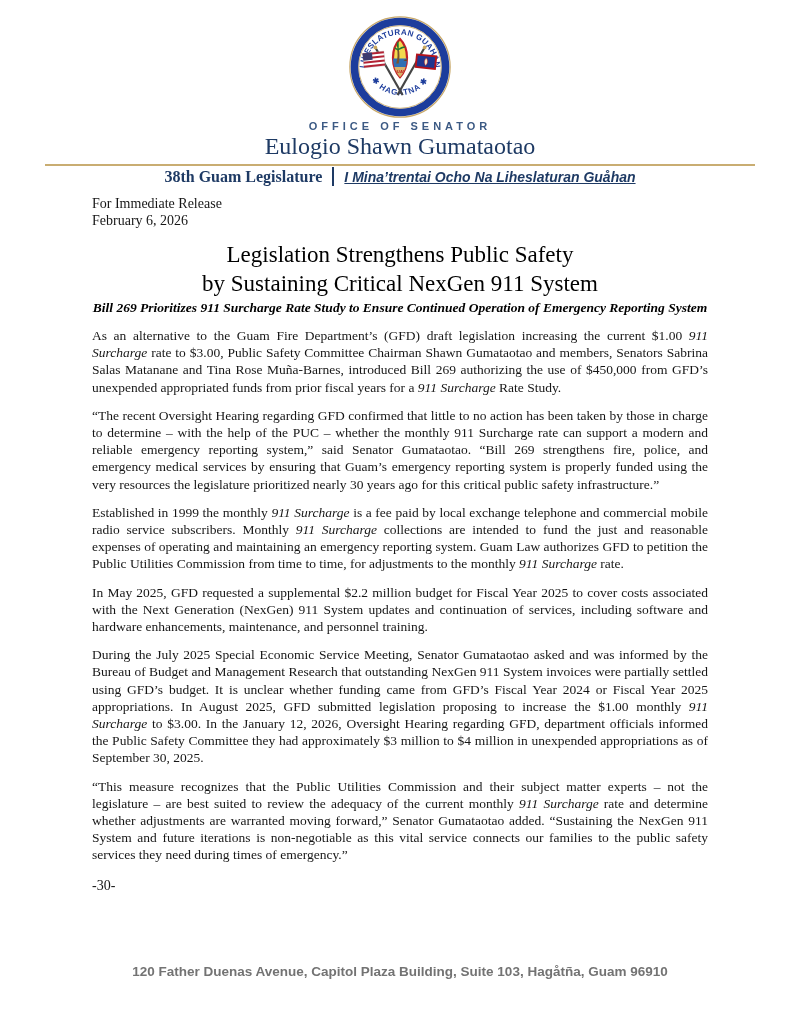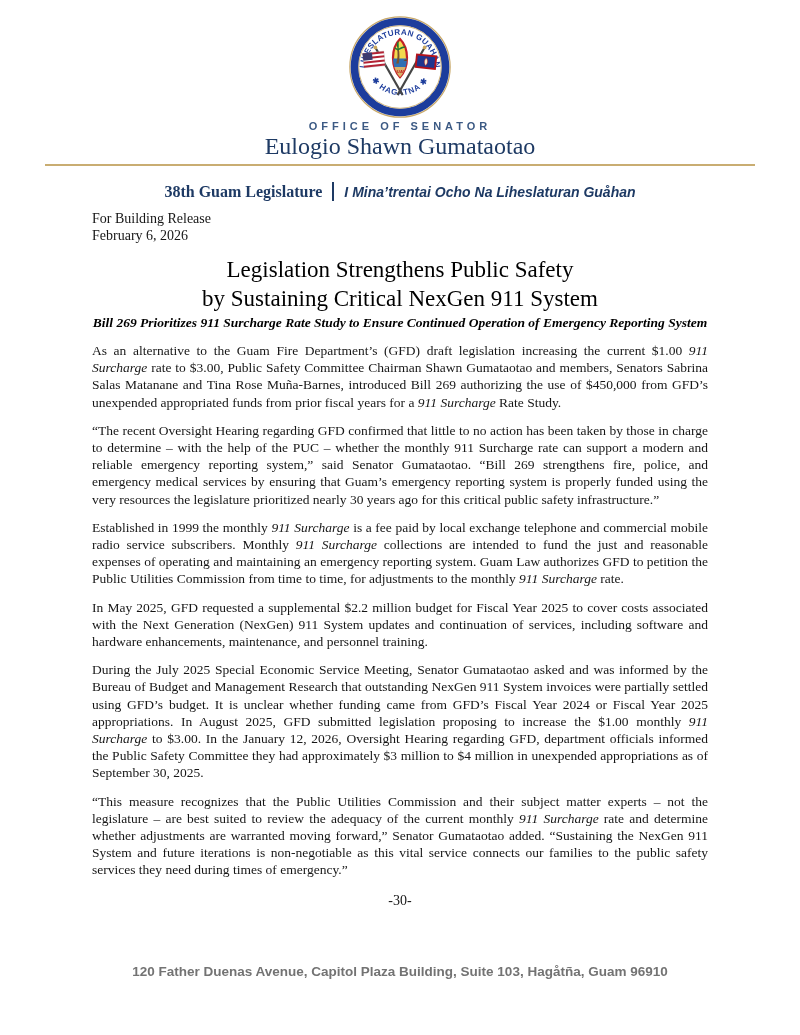--- a/index.html
+++ b/index.html
@@ -27,50 +27,50 @@
     font-size:24px; line-height:26px;
     color:#1e3a64;
   }
   .gold-rule{
     margin:5px 45px 0 45px;
     border:none;
     border-top:2px solid #c9ad72;
     height:0;
   }
   .legislature-line{
-    margin-top:16px;
+    margin-top:1px;
     display:flex; justify-content:center; align-items:center; gap:10px;
   }
   .leg-en{
     font-family:"Liberation Serif", serif;
     font-weight:bold; font-size:16px; color:#1e3a64;
   }
   .leg-divider{ width:2px; height:19px; background:#1e3a64; }
   .leg-ch{
     font-family:"Liberation Sans", sans-serif;
-    font-weight:bold; font-style:italic; font-size:14px; color:#1e3a64;
+    font-weight:bold; font-style:italic; font-size:14px; color:#1e3a64;text-decoration:underline;
   }
   
   .content{ margin:10px 92px 0 92px; width:616px; }
   .release-line{ font-size:14px; line-height:16.5px; }
   .doc-title{
     margin-top:11px; text-align:center;
     font-weight:normal; font-size:23px; line-height:29px; color:#000;
   }
   .doc-subtitle{
     margin-top:2px; text-align:center;
     font-weight:bold; font-style:italic; font-size:13.5px; line-height:16px; color:#000;
   }
   .para{
     margin:11px 0 0 0;
     font-size:13.5px; line-height:17.2px;
     text-align:justify;
   }
   .para .it{ font-style:italic; }
-  .closing-mark{ margin-top:14px; text-align:center; font-size:14px; }
+  .closing-mark{ margin-top:14px; text-align:left; font-size:14px; }
   
   .footer{
     position:absolute; left:0; right:0; top:964px;
     text-align:center;
     font-family:"Liberation Sans", sans-serif;
     font-weight:bold; color:#737373; font-size:13.5px; line-height:16px;
   }
   .footer .line2{ margin-top:4px; }
   .seal-text{ font-family:"Liberation Sans", sans-serif; font-weight:bold; fill:#1d3d9c; }
 </style>
@@ -142,21 +142,21 @@
     <div class="senator-name">Eulogio Shawn Gumataotao</div>
     <hr class="gold-rule">
     <div class="legislature-line">
       <span class="leg-en">38th Guam Legislature</span>
       <span class="leg-divider"></span>
       <span class="leg-ch">I Mina’trentai Ocho Na Liheslaturan Guåhan</span>
     </div>
   </div>
 
   <div class="content">
-    <div class="release-line">For Building Release</div>
+    <div class="release-line">For Immediate Release</div>
     <div class="release-line">February 6, 2026</div>
 
     <div class="doc-title">
       <div>Legislation Strengthens Public Safety</div>
       <div>by Sustaining Critical NexGen 911 System</div>
     </div>
     <div class="doc-subtitle">Bill 269 Prioritizes 911 Surcharge Rate Study to Ensure Continued Operation of Emergency Reporting System</div>
 
     <div>
         <p class="para"><span>As an alternative to the Guam Fire Department’s (GFD) draft legislation increasing the current $1.00 </span><span class="it">911 Surcharge</span><span> rate to $3.00, Public Safety Committee Chairman Shawn Gumataotao and members, Senators Sabrina Salas Matanane and Tina Rose Muña-Barnes, introduced Bill 269 authorizing the use of $450,000 from GFD’s unexpended appropriated funds from prior fiscal years for a </span><span class="it">911 Surcharge</span><span> Rate Study.</span></p>

